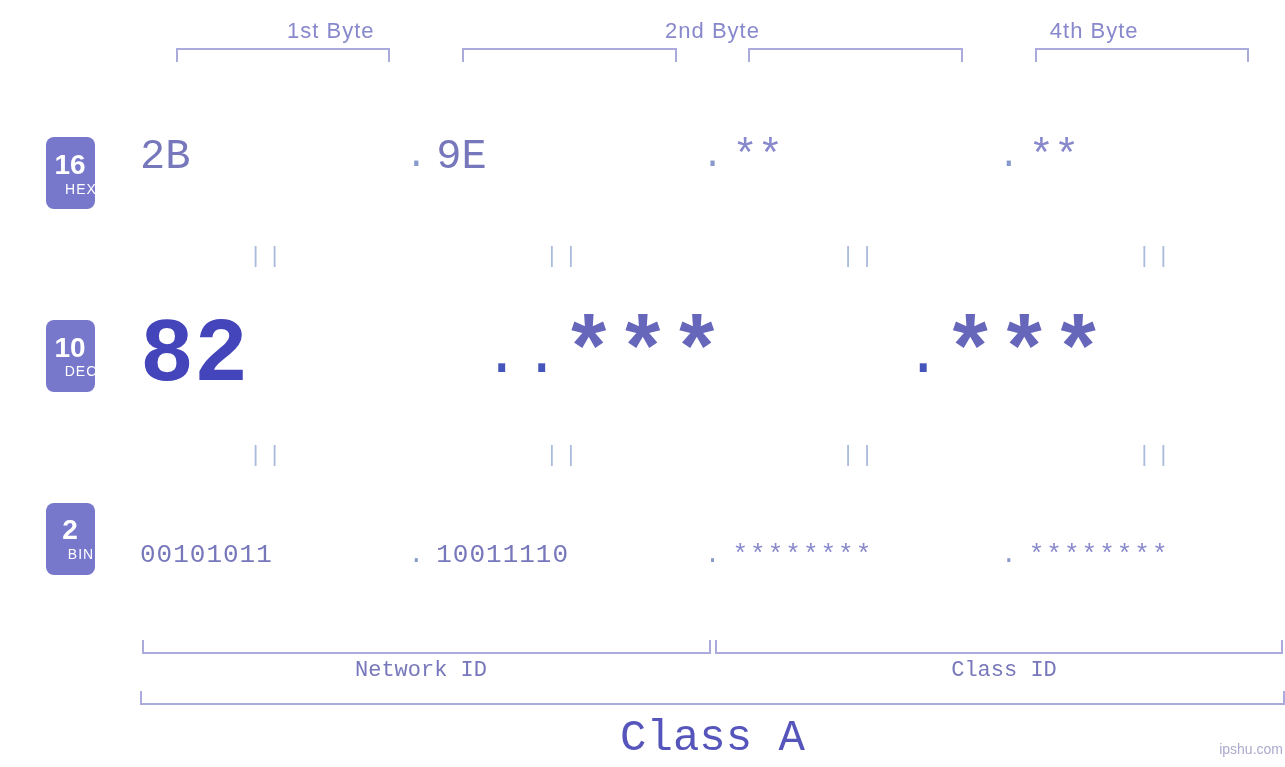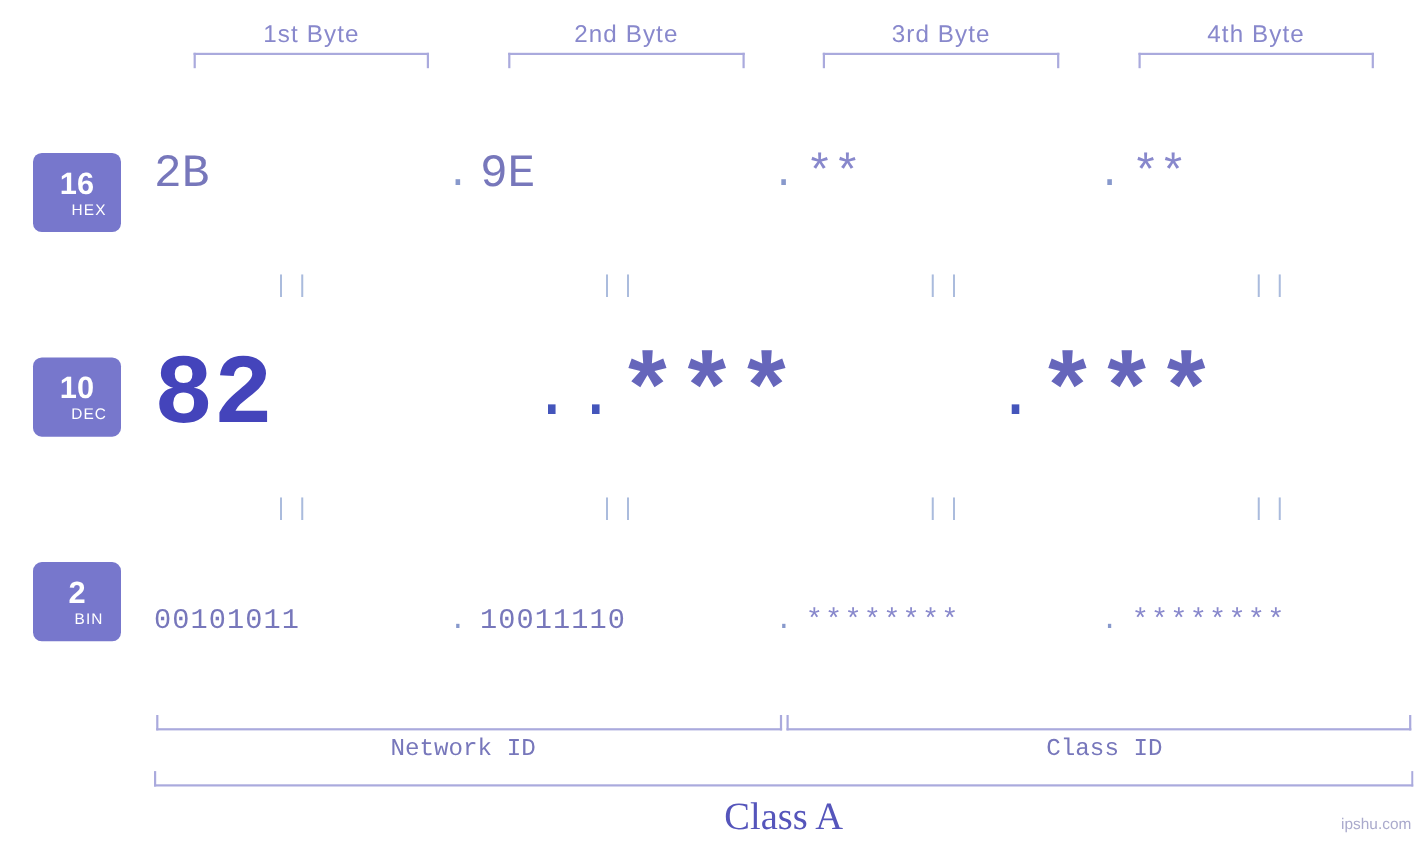--- a/index.html
+++ b/index.html
@@ -78,21 +78,21 @@
       flex-direction: column;
       justify-content: space-around;
       align-items: center;
       padding: 10px 0;
     }
 
     .base-badge {
       background: #7777cc;
       color: white;
       border-radius: 8px;
-      width: 80px;
+      width: 49px;
       height: 72px;
       display: flex;
       flex-direction: column;
       align-items: center;
       justify-content: center;
       font-family: Arial, sans-serif;
     }
 
     .base-number {
       font-size: 28px;
@@ -273,22 +273,22 @@
 
     .class-bracket {
       border: 2px solid #aaaadd;
       border-top: none;
       height: 14px;
     }
 
     .class-label-row {
       text-align: center;
       color: #5555bb;
-      font-size: 35px;
-      font-family: Liberation Serif, serif;
+      font-size: 44px;
+      font-family: Liberation Mono, monospace;
       padding: 8px 0 4px 0;
     }
 
     
     .watermark {
       position: absolute;
       bottom: 10px;
       right: 2px;
       color: #aaaacc;
       font-size: 14px;
@@ -296,21 +296,20 @@
     }
   </style>
 </head>
 <body>
 
 <div class="main-container">
 
   <div class="header-row">
     <div class="byte-header">1st Byte</div>
     <div class="byte-header">2nd Byte</div>
-    <div class="byte-header">3rd Byte</div>
     <div class="byte-header">4th Byte</div>
   </div>
 
   <div class="bracket-row">
     <div class="bracket-cell">
       <div class="bracket"></div>
     </div>
     <div class="bracket-cell">
       <div class="bracket"></div>
     </div>

